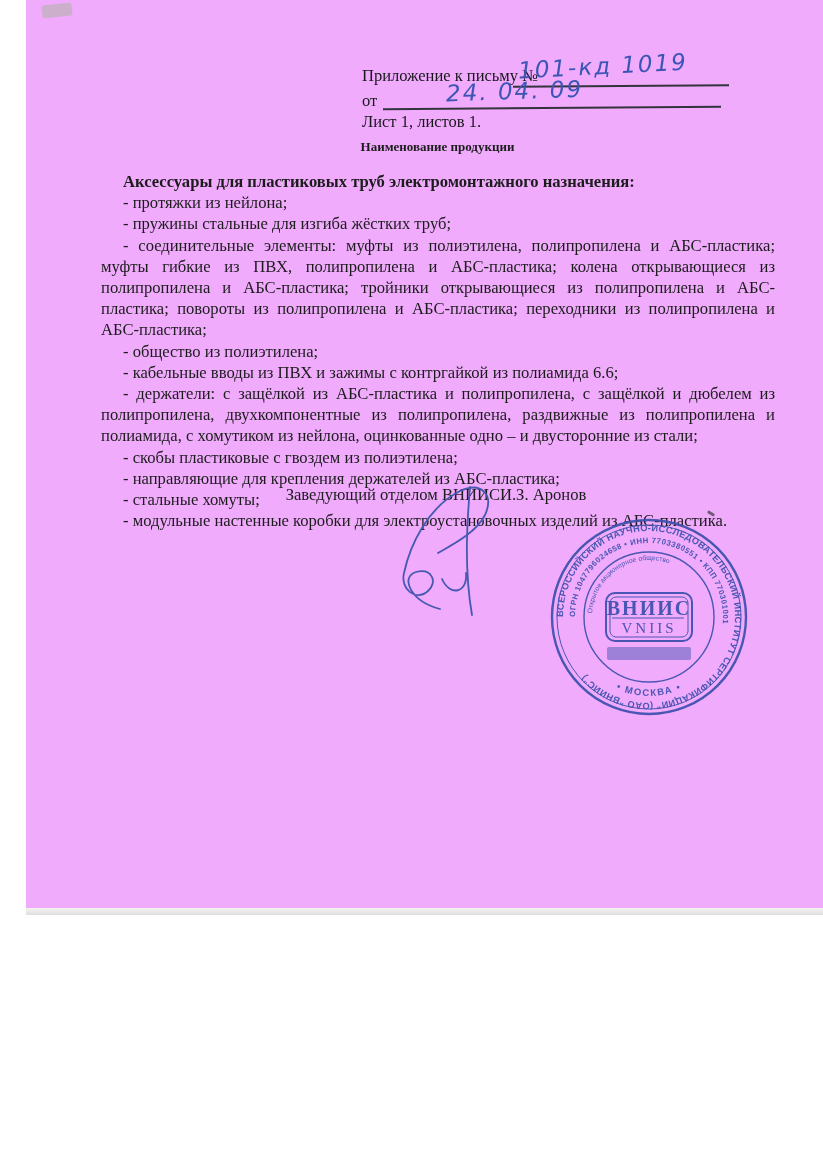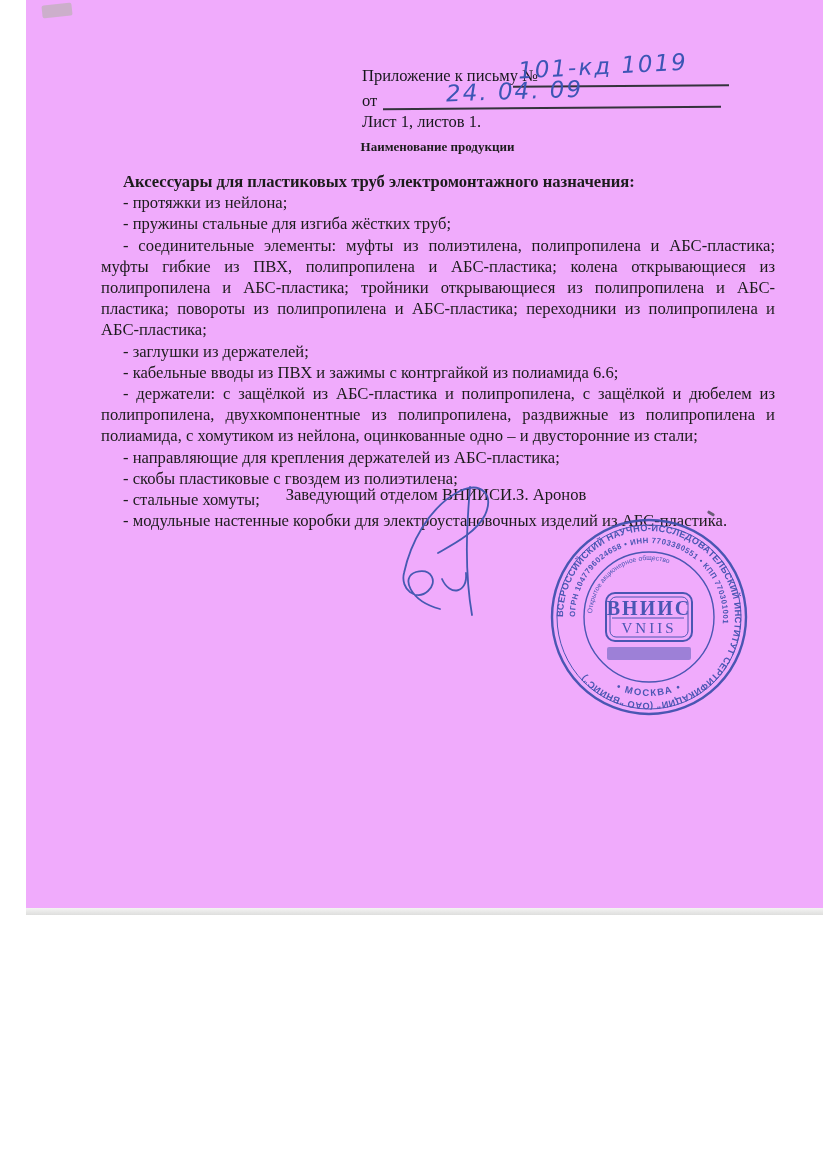--- a/index.html
+++ b/index.html
@@ -69,25 +69,25 @@
     <span class="hdr-label" style="left:336px;top:112px;text-align:right;">Лист 1, листов 1.</span>
   </div>
 
   <div class="doc-title">Наименование продукции</div>
 
   <div class="doc-body">
     <p class="lead">Аксессуары для пластиковых труб электромонтажного назначения:</p>
     <p>- протяжки из нейлона;</p>
     <p>- пружины стальные для изгиба жёстких труб;</p>
     <p>- соединительные элементы: муфты из полиэтилена, полипропилена и АБС-пластика; муфты гибкие из ПВХ, полипропилена и АБС-пластика; колена открывающиеся из полипропилена и АБС-пластика; тройники открывающиеся из полипропилена и АБС-пластика; повороты из полипропилена и АБС-пластика; переходники из полипропилена и АБС-пластика;</p>
-    <p>- заглушки из держателей;</p>
+    <p>- общество из полиэтилена;</p>
     <p>- кабельные вводы из ПВХ и зажимы с контргайкой из полиамида 6.6;</p>
     <p>- держатели: с защёлкой из АБС-пластика и полипропилена, с защёлкой и дюбелем из полипропилена, двухкомпонентные из полипропилена, раздвижные из полипропилена и полиамида, с хомутиком из нейлона, оцинкованные одно – и двусторонние из стали;</p>
+    <p>- скобы пластиковые с гвоздем из полиэтилена;</p>
     <p>- направляющие для крепления держателей из АБС-пластика;</p>
-    <p>- скобы пластиковые с гвоздем из полиэтилена;</p>
     <p>- стальные хомуты;</p>
     <p>- модульные настенные коробки для электроустановочных изделий из АБС-пластика.</p>
   </div>
 
   <div class="signoff">
     <span>Заведующий отделом ВНИИС</span>
     <span>И.З. Аронов</span>
   </div>
 
   <div class="sig sig-aronov">

